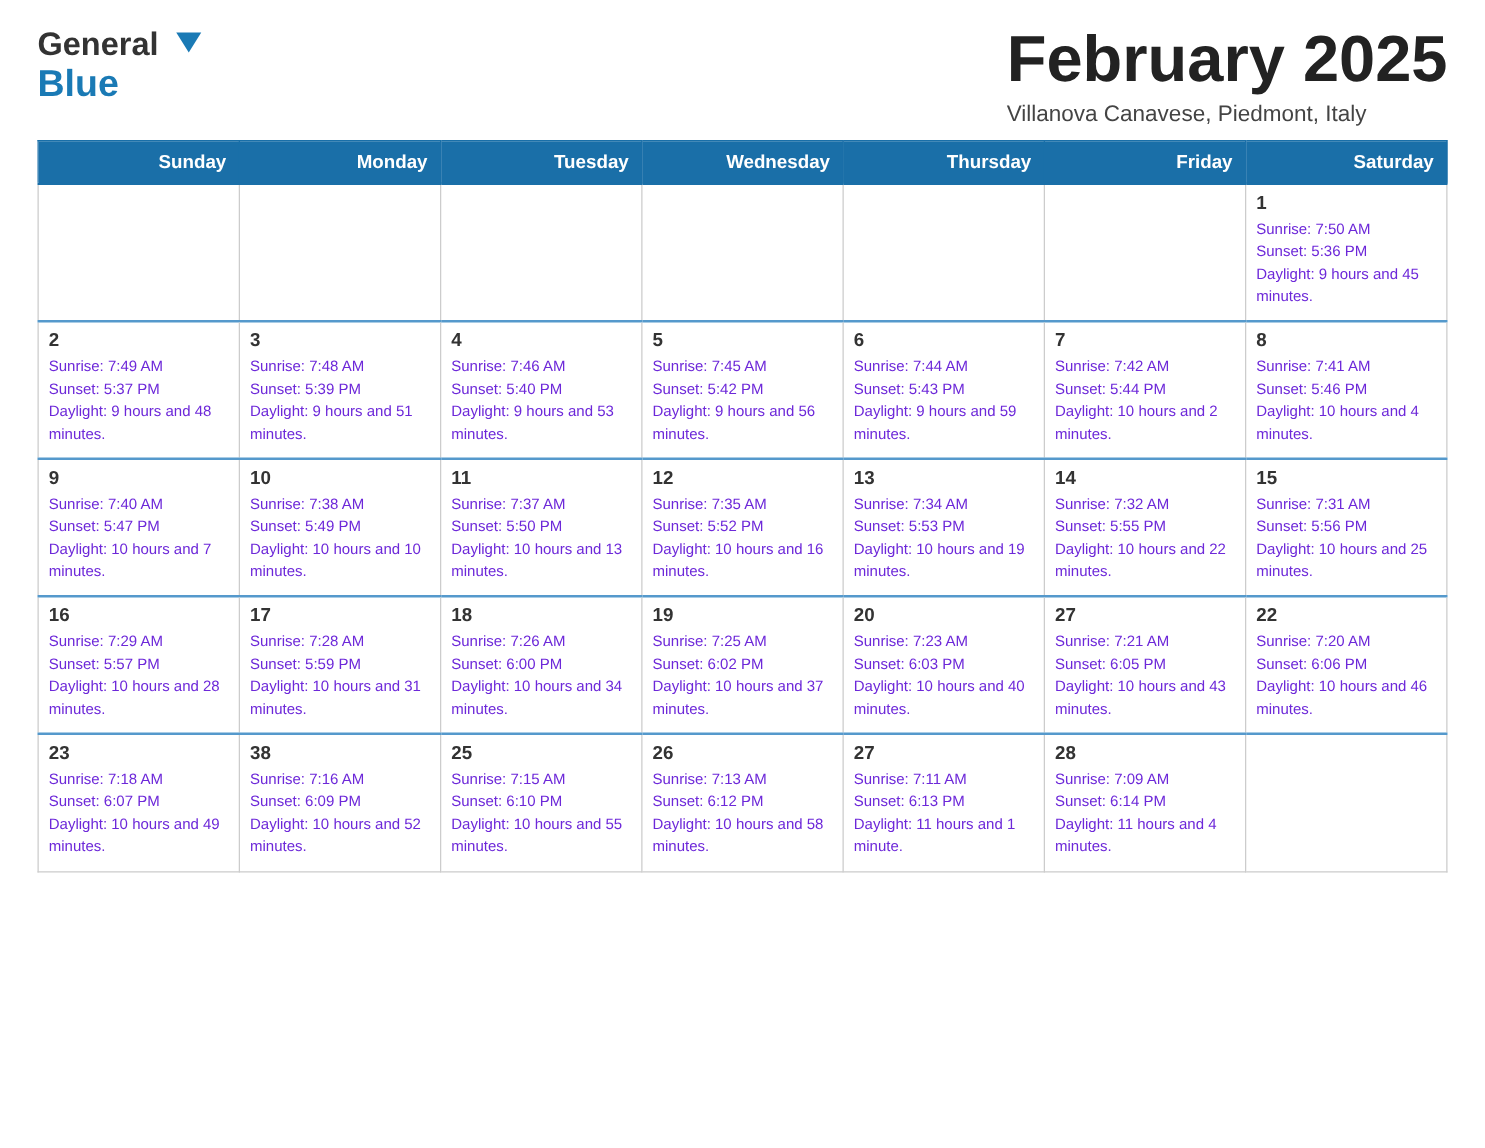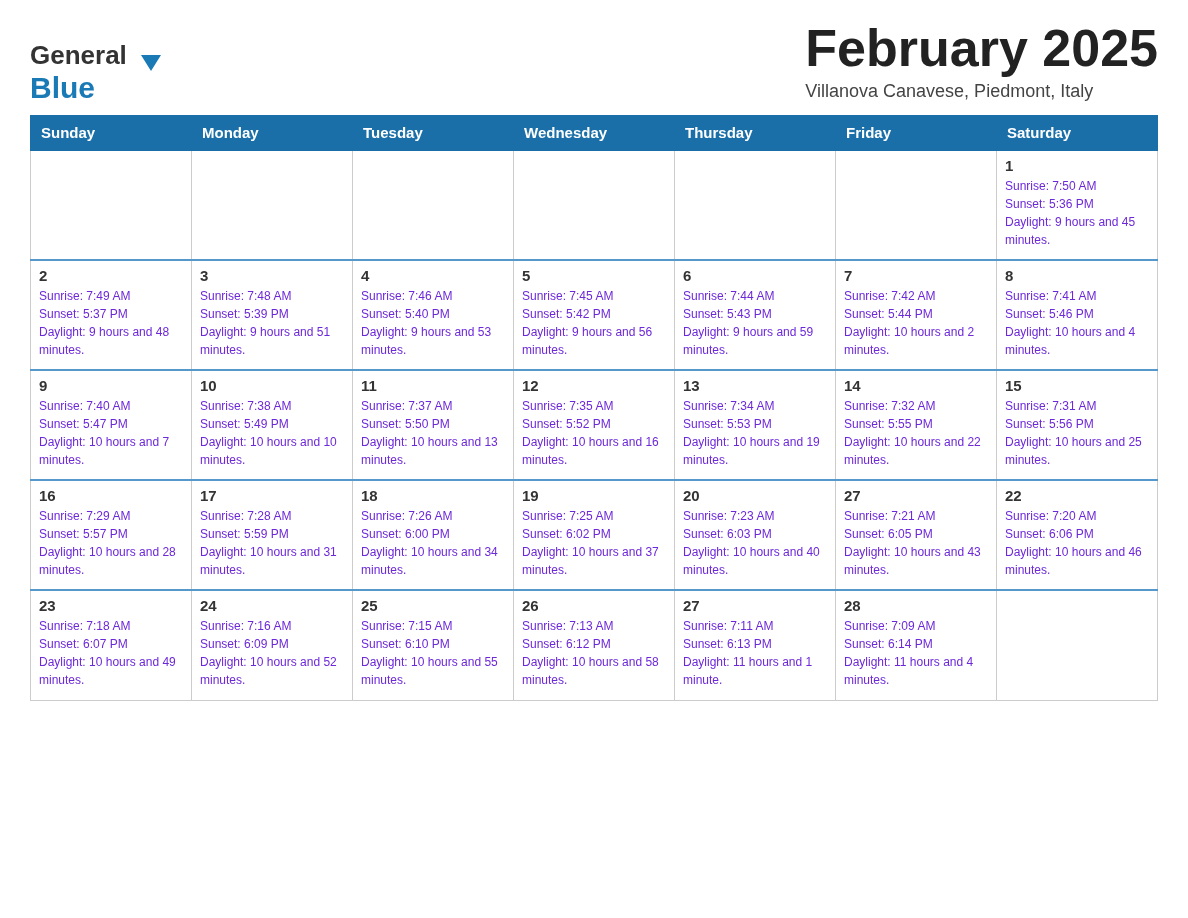--- a/index.html
+++ b/index.html
@@ -40,21 +40,21 @@
       width: 100%;
       border-collapse: collapse;
       margin-top: 10px;
     }
     .calendar th {
       background-color: #1a6fa8;
       color: #fff;
       font-size: 15px;
       font-weight: bold;
       padding: 8px 10px;
-      text-align: left;
+      text-align: right;
       border: 1px solid #1a6fa8;
     }
     .calendar td {
       vertical-align: top;
       border: 1px solid #ccc;
       padding: 6px 8px;
       width: calc(100% / 7);
       height: 110px;
       font-size: 12.5px;
       color: #333;
@@ -75,23 +75,22 @@
     .day-info {
       font-size: 12px;
       line-height: 1.5;
       color: #6d28d9;
     }
     .empty-cell {
       background: #f9f9f9;
     }
     .logo-wrapper {
       display: flex;
-      align-items: flex-end;
+      align-items: flex-start;
       gap: 12px;
-      margin-top: 20px;
     }
     .logo-g {
       font-size: 26px;
       font-weight: bold;
       color: #333;
     }
     .logo-b {
       font-size: 30px;
       font-weight: bold;
       color: #1a7ab5;
@@ -230,21 +229,21 @@
           <span class="day-number">22</span>
           <div class="day-info">Sunrise: 7:20 AM<br>Sunset: 6:06 PM<br>Daylight: 10 hours and 46 minutes.</div>
         </td>
       </tr>
       <tr>
         <td>
           <span class="day-number">23</span>
           <div class="day-info">Sunrise: 7:18 AM<br>Sunset: 6:07 PM<br>Daylight: 10 hours and 49 minutes.</div>
         </td>
         <td>
-          <span class="day-number">24</span>
+          <span class="day-number">38</span>
           <div class="day-info">Sunrise: 7:16 AM<br>Sunset: 6:09 PM<br>Daylight: 10 hours and 52 minutes.</div>
         </td>
         <td>
           <span class="day-number">25</span>
           <div class="day-info">Sunrise: 7:15 AM<br>Sunset: 6:10 PM<br>Daylight: 10 hours and 55 minutes.</div>
         </td>
         <td>
           <span class="day-number">26</span>
           <div class="day-info">Sunrise: 7:13 AM<br>Sunset: 6:12 PM<br>Daylight: 10 hours and 58 minutes.</div>
         </td>

